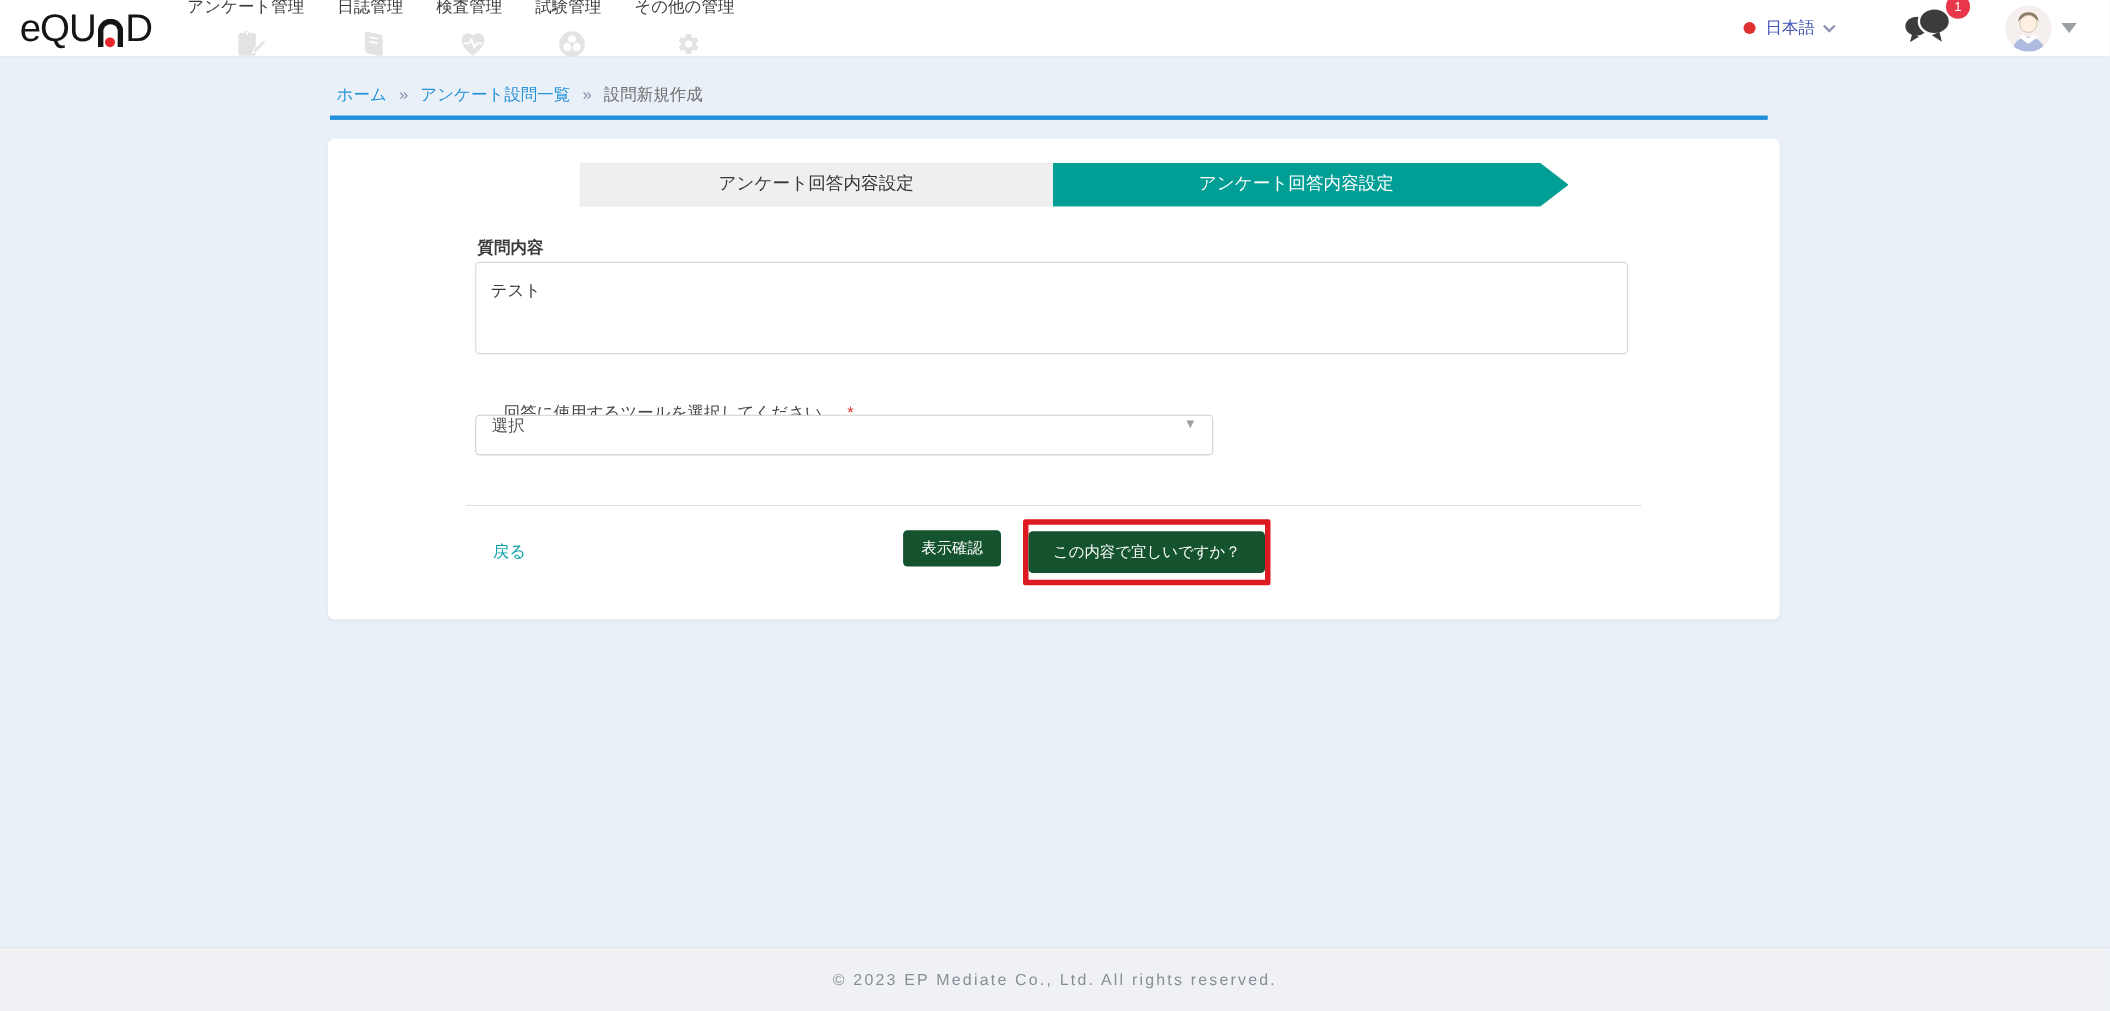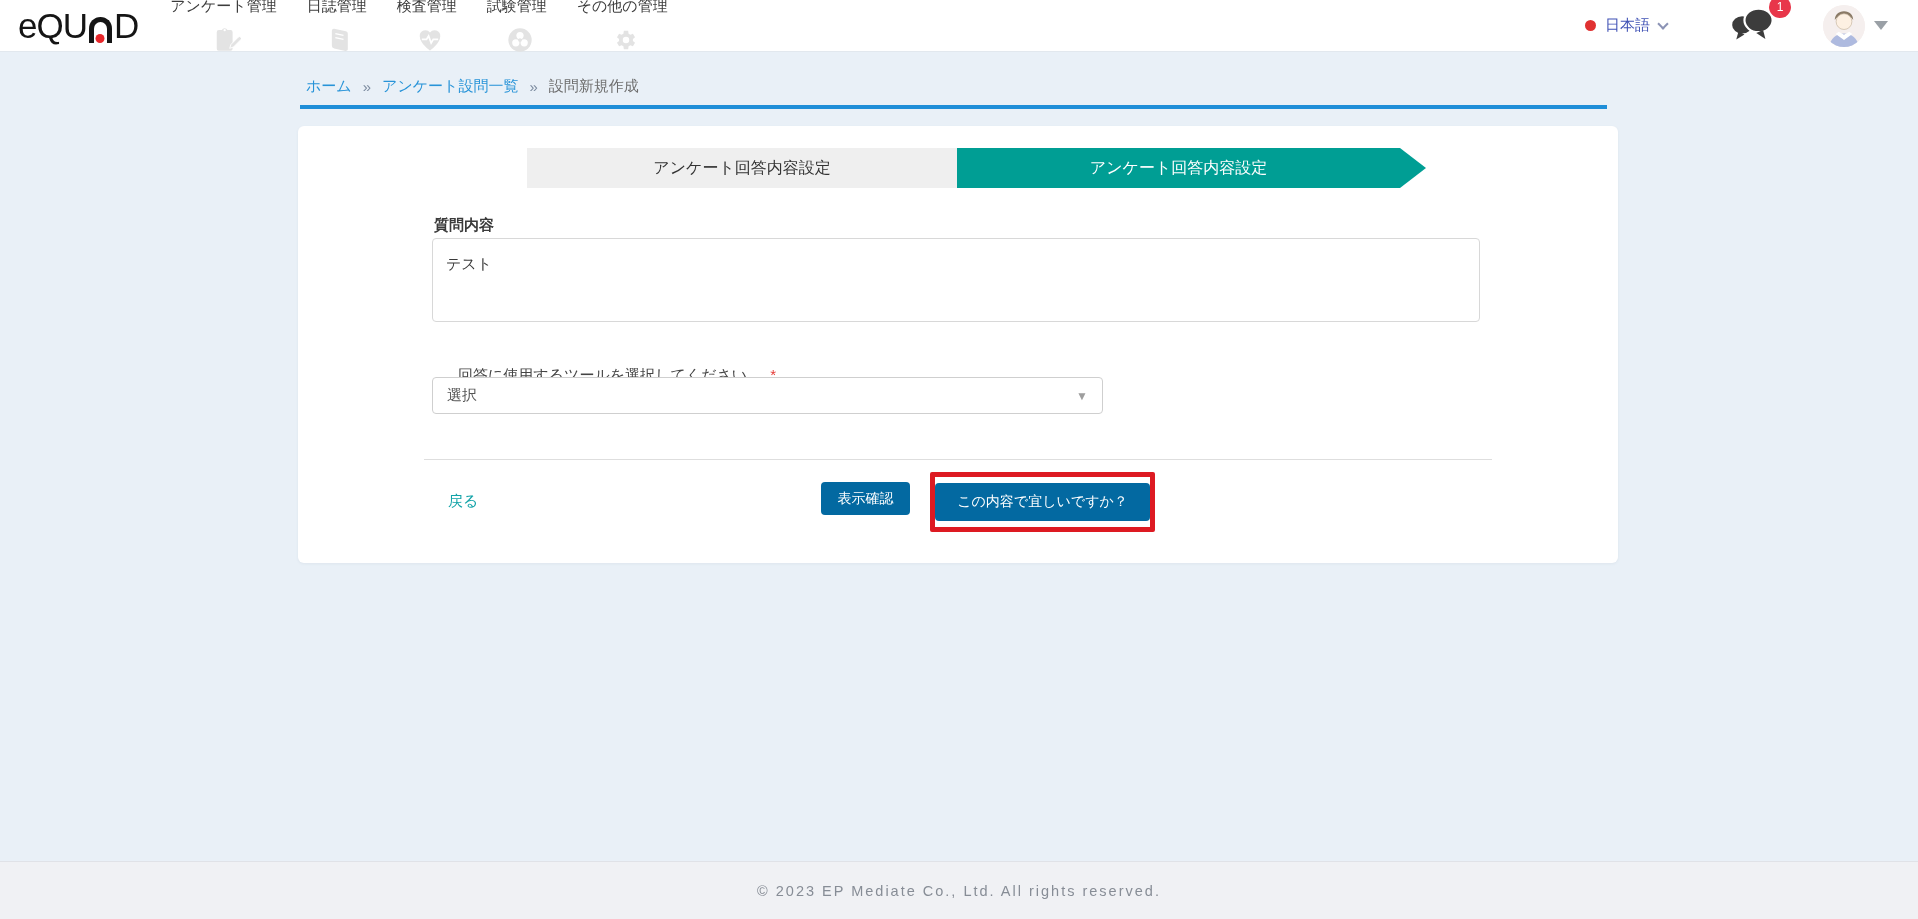--- a/index.html
+++ b/index.html
@@ -105,34 +105,34 @@
     position:absolute; left:134px; top:112px; width:1048px; height:84px;
     border:1px solid #d8d8d8; border-radius:4px; resize:none;
     font-family:"Liberation Sans","DejaVu Sans",sans-serif;
     font-size:15px; color:#3a3a3a; padding:16px 13px; outline:none;
   }
   .tool-label-row { position:absolute; left:136px; top:240px; font-size:15px; color:#444;margin-left:24px; }
   .req { color:#e53935; margin-left:8px; font-size:15px; }
   .select {
     position:absolute; left:134px; top:251px; width:671px; height:37px;
     border:1px solid #cfcfcf; border-radius:4px; background:#fff;
-    display:flex; align-items:center; padding:0 14px; cursor:pointer;
+    display:flex; align-items:flex-start; padding:0 14px; cursor:pointer;
   }
   .select-value { font-size:15px; color:#555; flex:1; }
   .select-caret { color:#9e9e9e; font-size:12px; }
   .divider {
     position:absolute; left:126px; top:333px; width:1068px; height:0;
     border-top:1px solid #dedede;
   }
   .back-link {
     position:absolute; left:150px; top:366px; font-size:15px; color:#12a3a8;
     text-decoration:none; cursor:pointer;
   }
   .btn {
-    border:none; border-radius:4px; background:#0369a1; color:#ffffff;
+    border:none; border-radius:4px; background:#14532d; color:#ffffff;
     font-family:"Liberation Sans","DejaVu Sans",sans-serif;
     font-size:14px; cursor:pointer; white-space:nowrap;
   }
   .btn-preview { position:absolute; left:523px; top:356px; width:89px; height:33px; }
   .red-box {
     position:absolute; left:632px; top:346px;
     border:5px solid #dd1a22; padding:6px 0; border-radius:2px;
   }
   .btn-confirm { width:215px; height:38px; display:block; }
 

